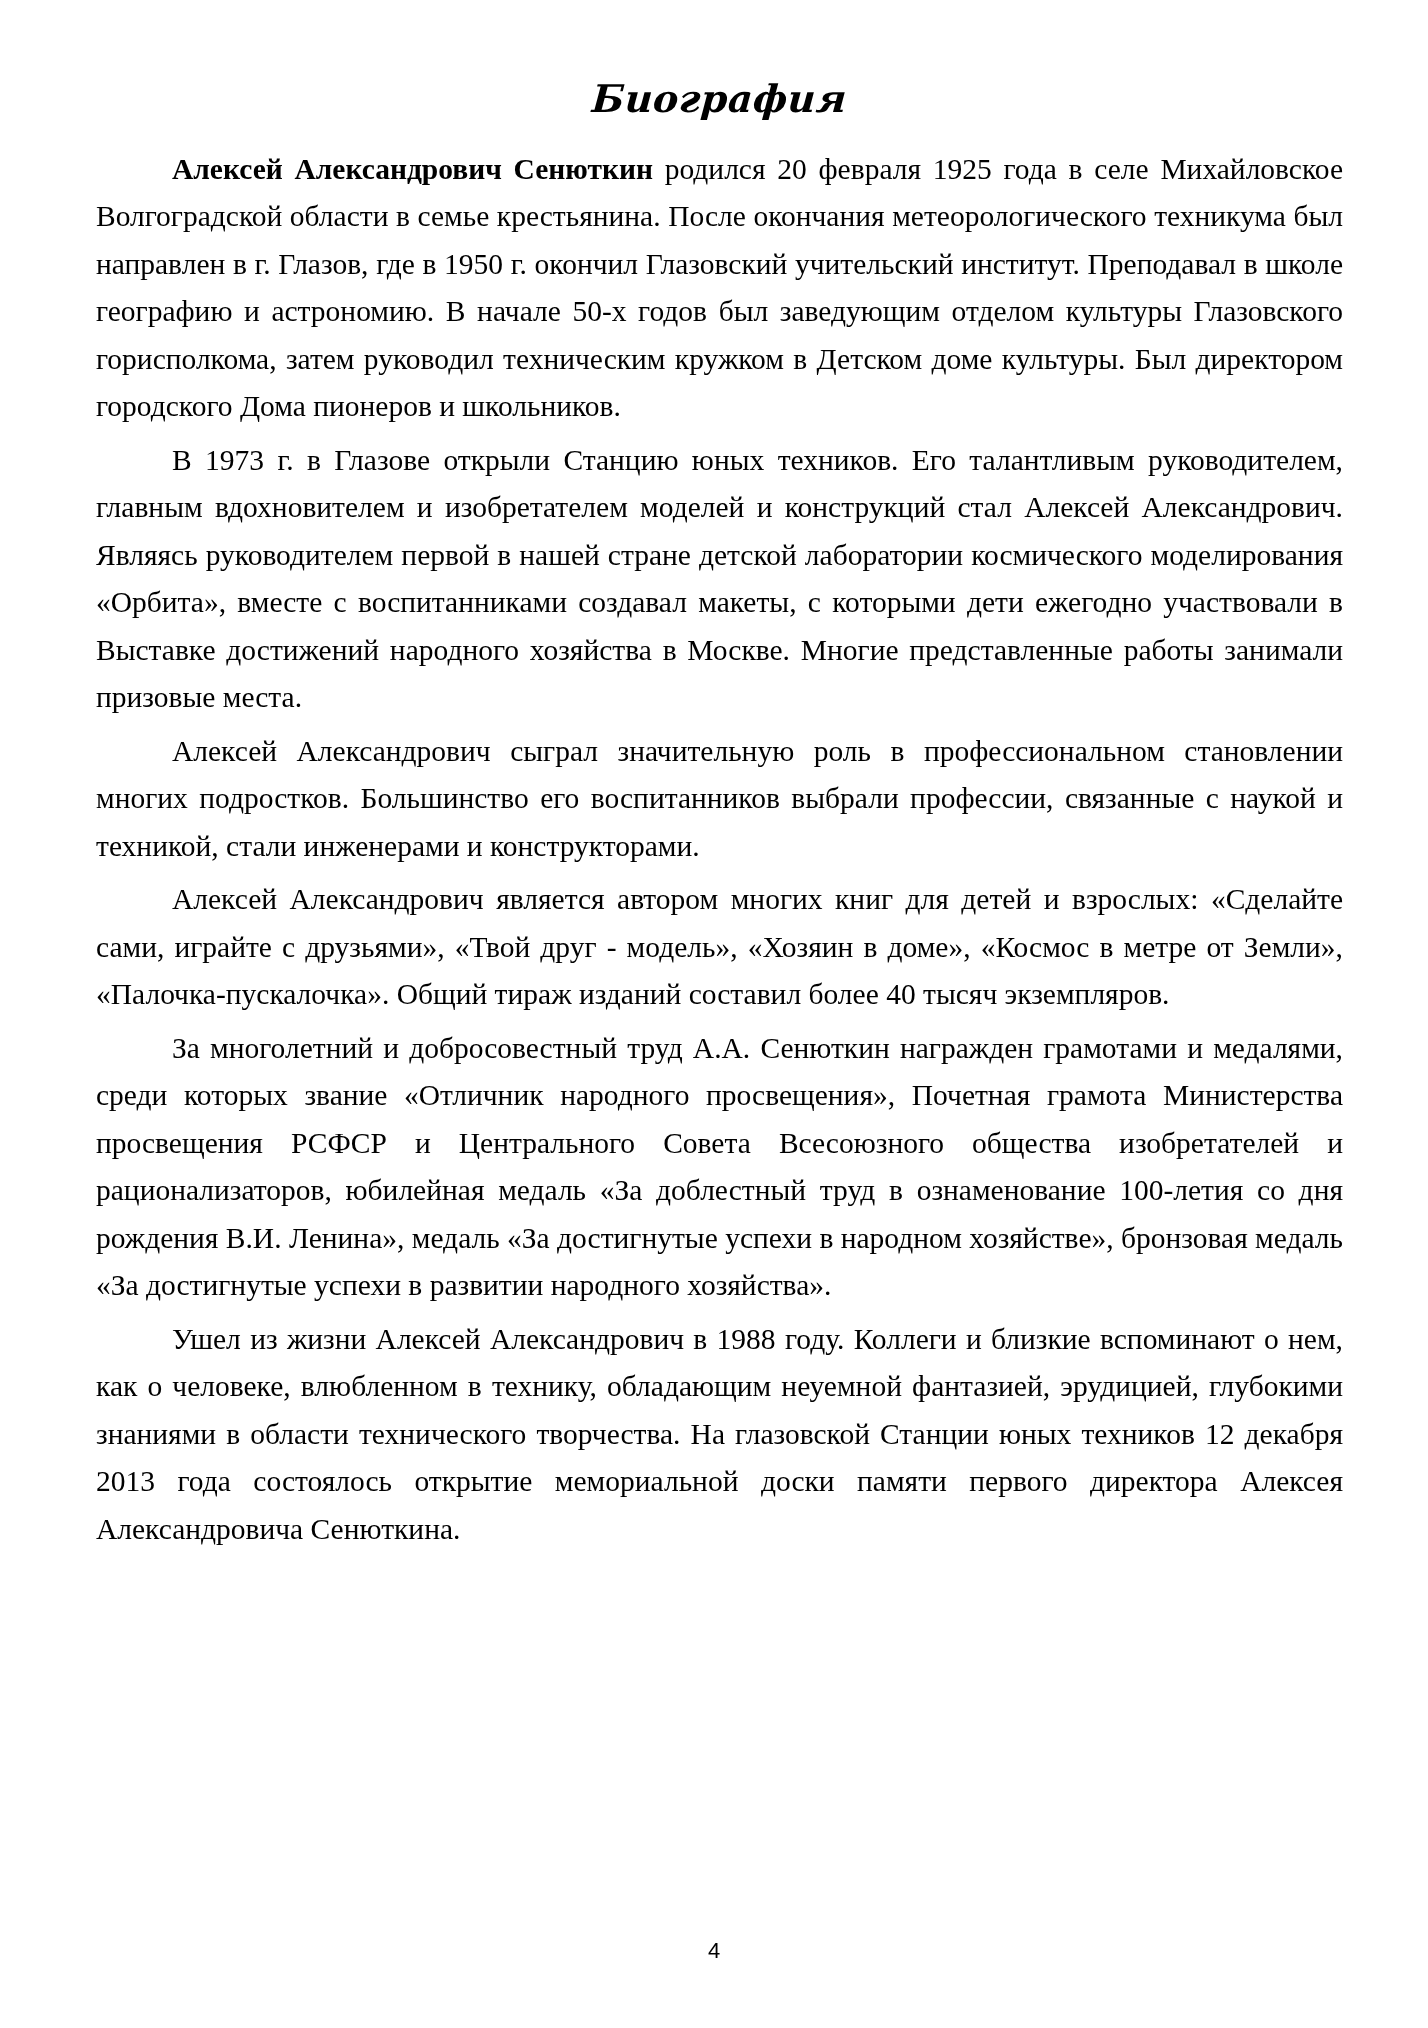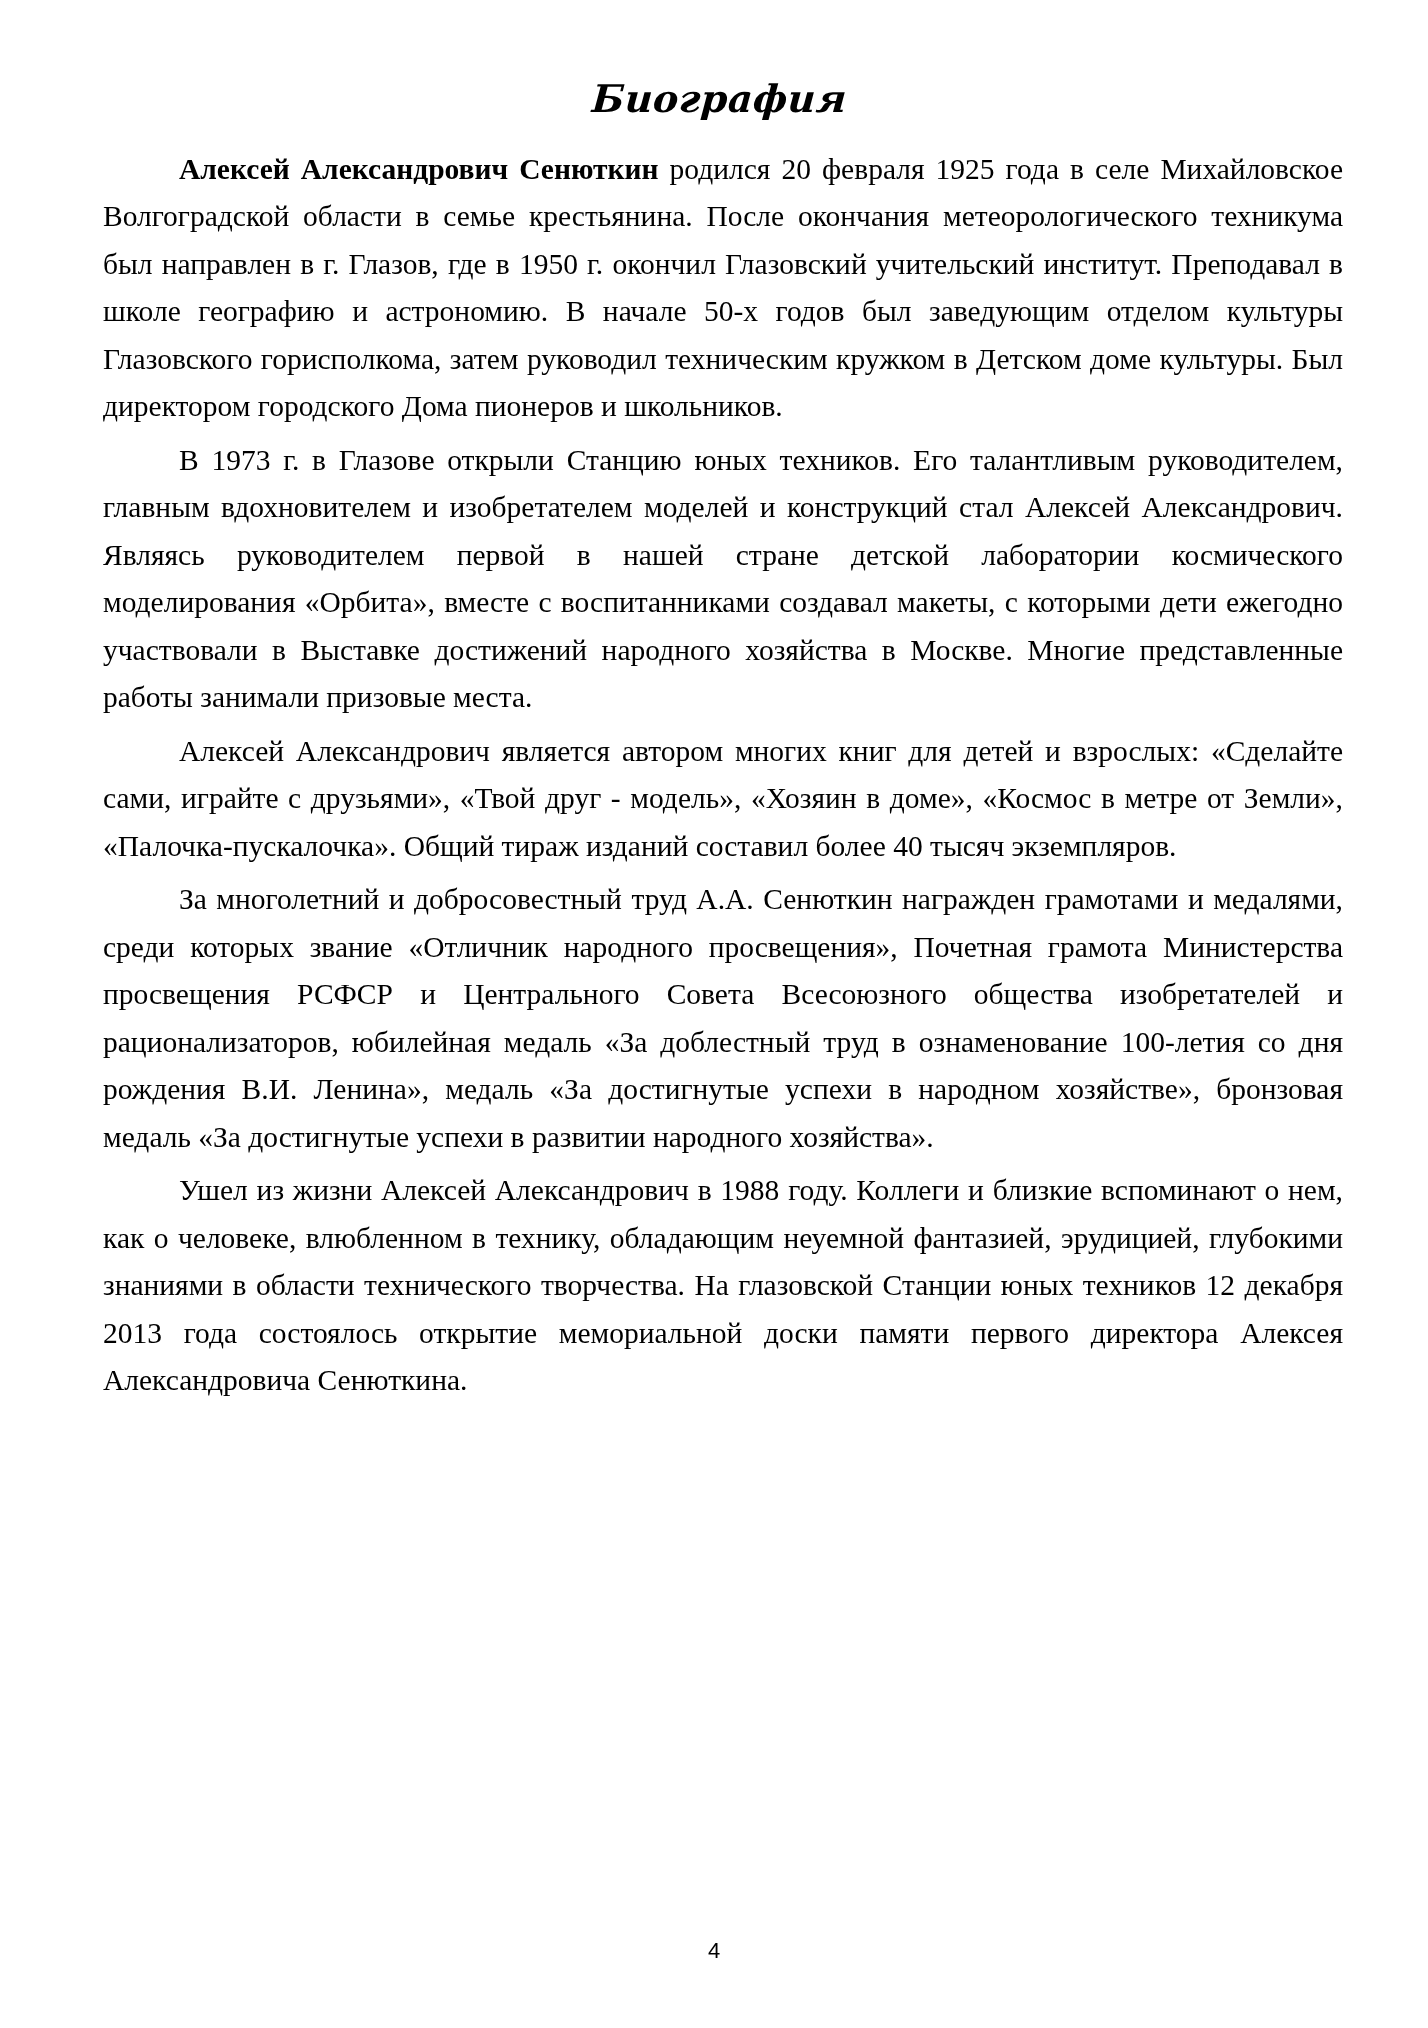--- a/index.html
+++ b/index.html
@@ -33,21 +33,21 @@
     line-height: 1.1;
     transform: skewX(-4deg);
   }
   p.body-par {
     font-family: "Liberation Serif", "DejaVu Serif", serif;
     font-size: 29.5px;
     line-height: 47.5px;
     color: #000000;
     text-align: justify;
     text-justify: inter-word;
-    margin: 0 0 6px 7px;
+    margin: 0 0 6px 0;
     text-indent: 76px;
     hyphens: manual;
     -webkit-hyphens: manual;
   }
   p.body-par:last-of-type {
     margin-bottom: 0;
   }
   .lead-name {
     font-weight: bold;
   }
@@ -68,20 +68,21 @@
 <div class="page">
 
   <div class="content">
 
     <h1 class="doc-title">Биография</h1>
 
     <p class="body-par"><span class="lead-name">Алексей Александрович Сенюткин</span><span> родился 20 февраля 1925 года в селе Михайловское Волгоградской области в семье крестьянина. После окончания метеорологического техникума был направлен в г. Глазов, где в 1950 г. окончил Глазовский учительский институт. Преподавал  в школе географию и астрономию. В начале 50-х годов был заведующим отделом культуры Глазовского горисполкома, затем руководил техническим кружком в Детском доме культуры. Был директором городского Дома пионеров и школьников.</span></p>
 
     <p class="body-par">В 1973 г. в Глазове открыли Станцию юных техников. Его талантливым руководителем, главным вдохновителем и изобретателем моделей и конструкций стал Алексей Александрович. Являясь руководителем первой в нашей стране детской лаборатории космического моделирования «Орбита», вместе с воспитанниками создавал макеты, с которыми дети ежегодно  участвовали в Выставке достижений народного хозяйства в Москве. Многие представленные работы занимали призовые места.</p>
 
+    <p class="body-par">Алексей Александрович сыграл значительную роль в профессиональном становлении многих подростков. Большинство его воспитанников выбрали профессии, связанные с наукой и техникой, стали инженерами и конструкторами.</p>
 
     <p class="body-par">Алексей Александрович является автором многих книг для детей и взрослых: «Сделайте сами, играйте с друзьями», «Твой друг - модель», «Хозяин в доме», «Космос в метре от Земли», «Палочка-пускалочка». Общий тираж изданий составил более 40 тысяч экземпляров.</p>
 
     <p class="body-par">За многолетний и добросовестный труд А.А. Сенюткин награжден грамотами и медалями, среди которых звание «Отличник народного просвещения», Почетная грамота Министерства просвещения РСФСР и Центрального Совета Всесоюзного общества изобретателей и рационализаторов, юбилейная медаль «За доблестный труд в ознаменование 100-летия со дня рождения В.И. Ленина», медаль «За достигнутые успехи в народном хозяйстве», бронзовая медаль «За достигнутые успехи в развитии народного хозяйства».</p>
 
     <p class="body-par">Ушел из жизни Алексей Александрович в 1988 году. Коллеги и близкие вспоминают о нем, как о человеке, влюбленном в технику, обладающим неуемной фантазией, эрудицией, глубокими знаниями в области технического творчества. На глазовской Станции юных техников 12 декабря 2013 года состоялось открытие мемориальной доски памяти первого директора Алексея Александровича Сенюткина.</p>
 
   </div>
 
   <div class="page-number">4</div>

